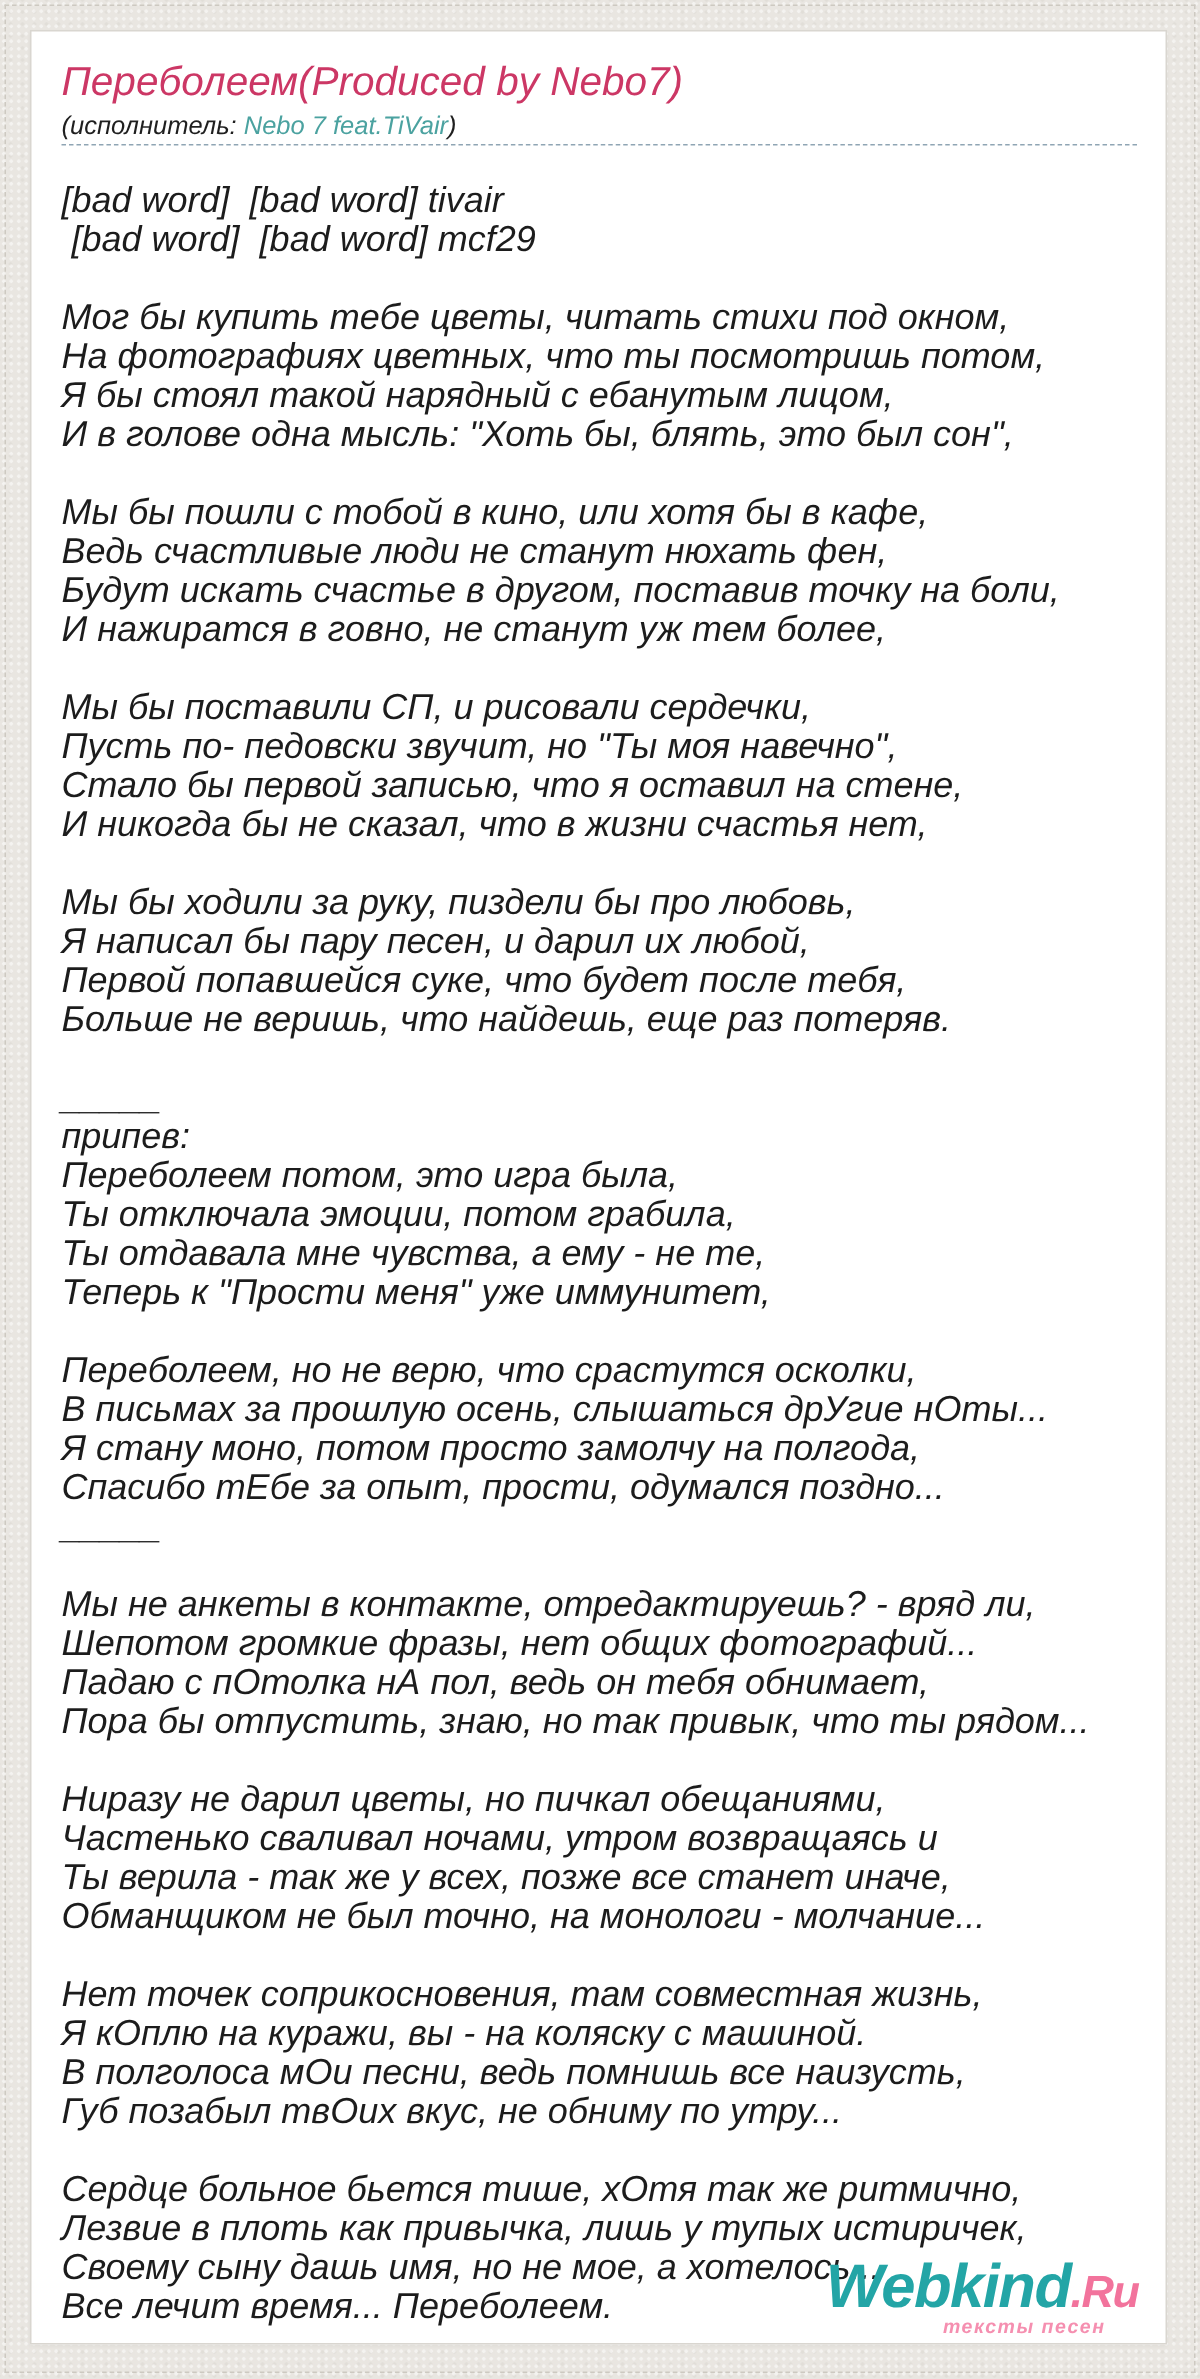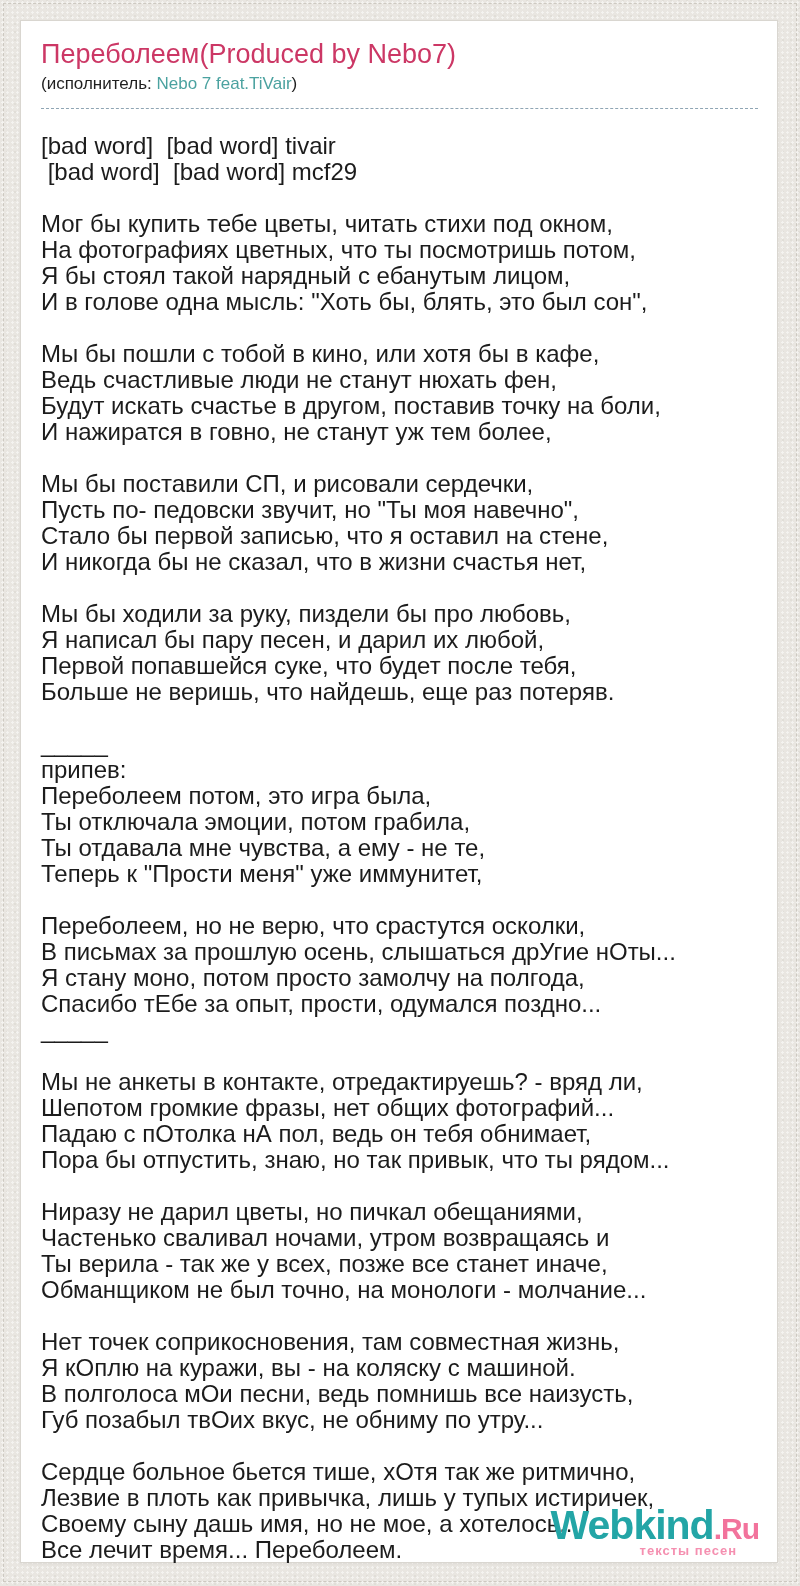--- a/index.html
+++ b/index.html
@@ -1,15 +1,15 @@
 <!DOCTYPE html>
 <html><head>
 <meta charset="utf-8">
 <style>
-  * { margin:0; padding:0; box-sizing:border-box; }
+  * { margin:0; padding:0; box-sizing:border-box;font-style:italic; }
   html,body { width:800px; height:1586px; }
   body { font-family:"Liberation Sans", sans-serif; }
 
   .page {
     position:relative; width:800px; height:1586px; overflow:hidden;
     background-color:#e9e6e1;
     background-image:
       radial-gradient(rgba(255,255,255,.5) 1px, transparent 1.2px),
       radial-gradient(rgba(176,170,160,.14) 1px, transparent 1.2px);
     background-size:5px 5px, 8px 8px;
@@ -31,21 +31,21 @@
   }
 
   .title {
     margin:2px 0 3px;
     font-size:27px; line-height:32px; font-weight:400;
     color:#cc3765;
   }
 
   .subtitle {
     font-size:17px; line-height:21px; color:#1f1f1f;
-    padding-bottom:14px;
+    padding-bottom:2px;
     border-bottom:1px dashed #8fa5b4;
   }
   .artist-link { color:#4ba2a0; text-decoration:none; cursor:pointer; }
 
   .lyrics {
     margin-top:24px;
     font-size:24px; line-height:26px; color:#1c1c1c;
     white-space:pre-wrap;
   }
 

